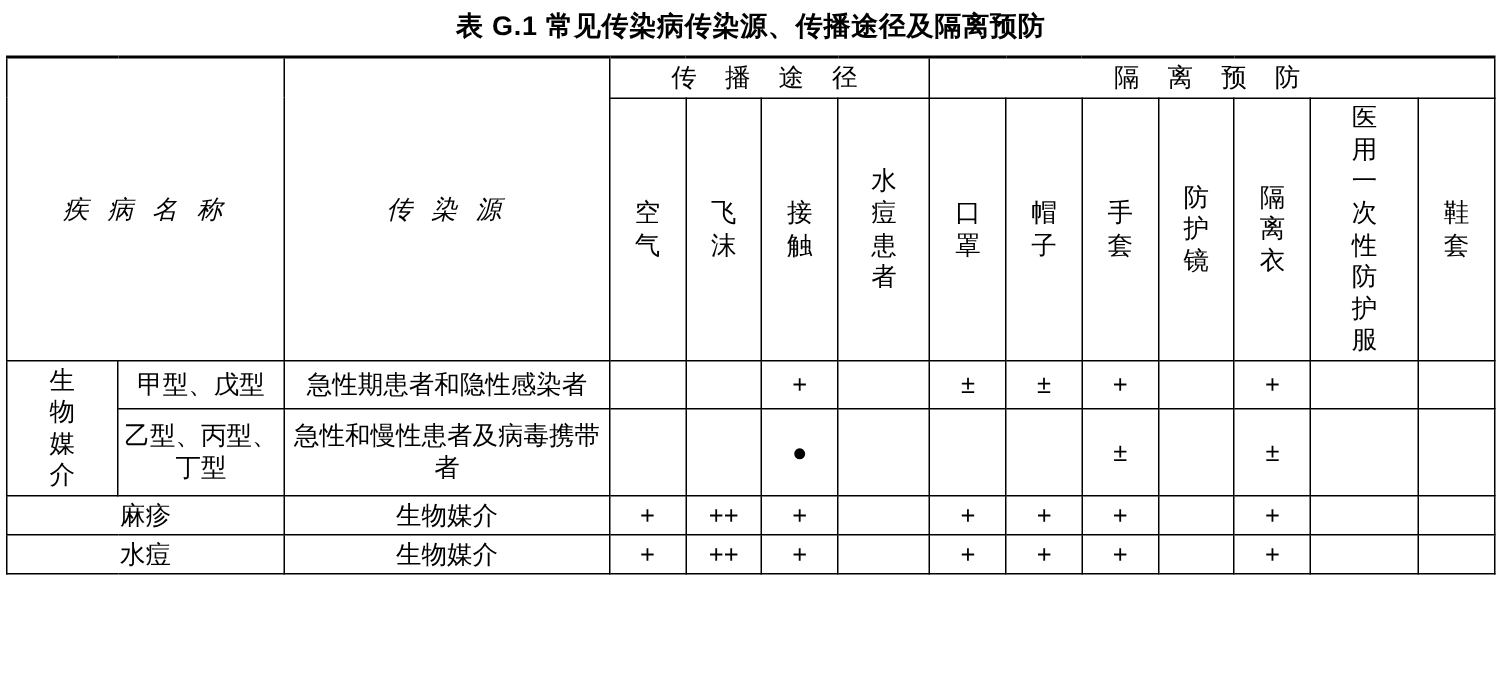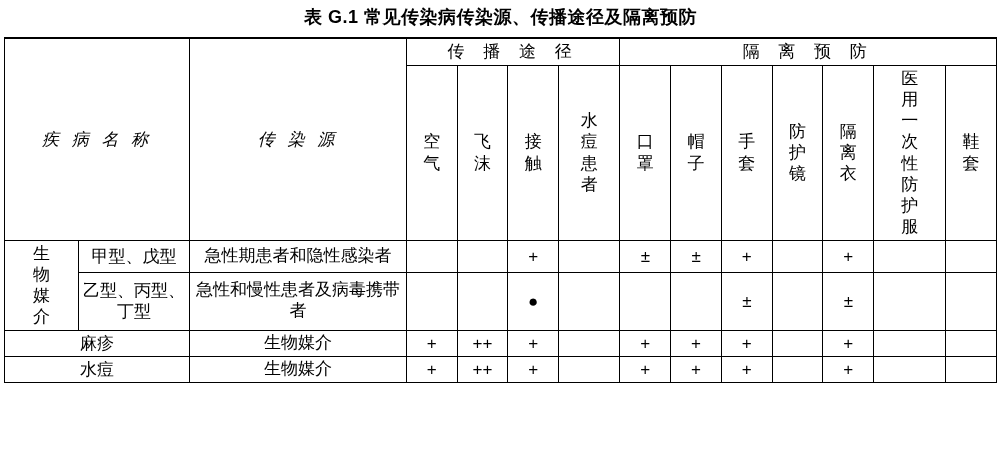--- a/index.html
+++ b/index.html
@@ -70,21 +70,20 @@
   .disease-sub {
     font-size: 16px;
     line-height: 1.3;
     font-family: Liberation Serif, serif;
   }
   .source-cell {
     font-size: 16px;
     text-align: center;
     line-height: 1.35;
     padding: 4px 6px;
-    font-family: Liberation Mono, monospace;
   }
   .mark {
     font-size: 18px;
   }
   .mark-dot {
     font-size: 15px;
   }
   .vtext {
     display: block;
     width: 1em;

